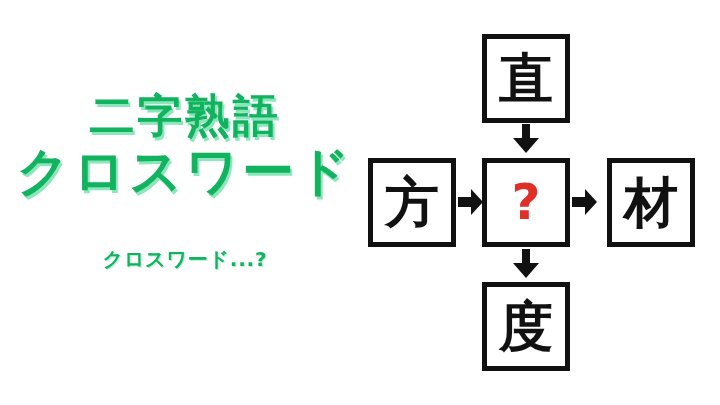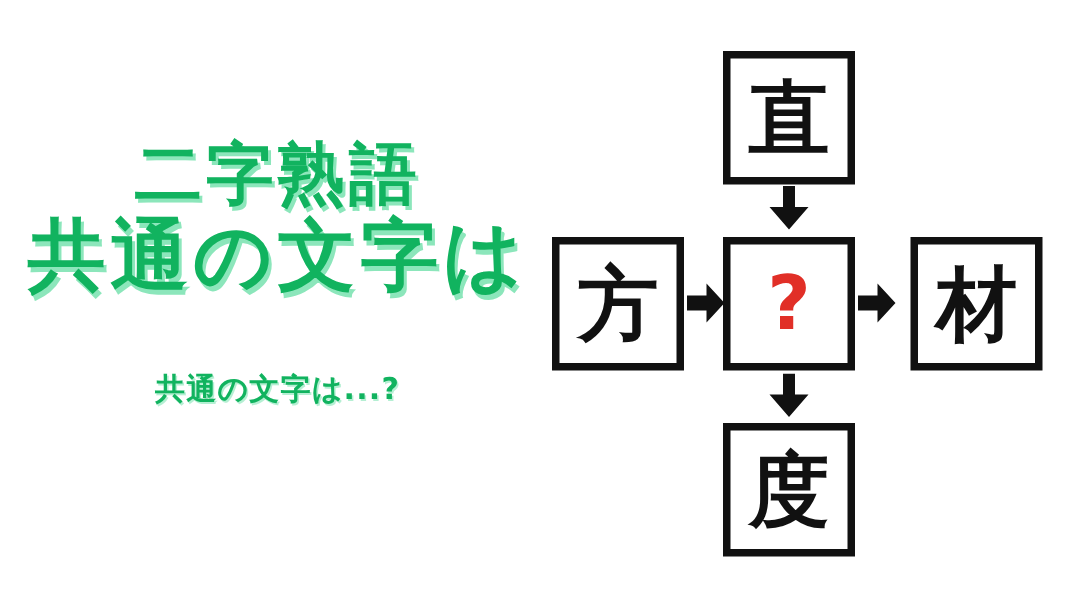--- a/index.html
+++ b/index.html
@@ -109,25 +109,25 @@
   #arrow-left-center   { left: 98px;  top: 188px; }
   #arrow-center-right  { left: 212px; top: 188px; }
 </style>
 </head>
 <body>
 
 <div id="stage">
 
   <div class="title-block">
     <div class="title-line title-line-1">二字熟語</div>
-    <div class="title-line title-line-2">共通の文字は</div>
+    <div class="title-line title-line-2">クロスワード</div>
   </div>
 
   <div class="subtitle">
-    <div>共通の文字は...?</div>
+    <div>クロスワード...?</div>
   </div>
 
   <div class="puzzle">
 
     <div class="cell" id="cell-top">
       <span class="glyph">直</span>
     </div>
 
     <div class="cell" id="cell-left">
       <span class="glyph">方</span>

